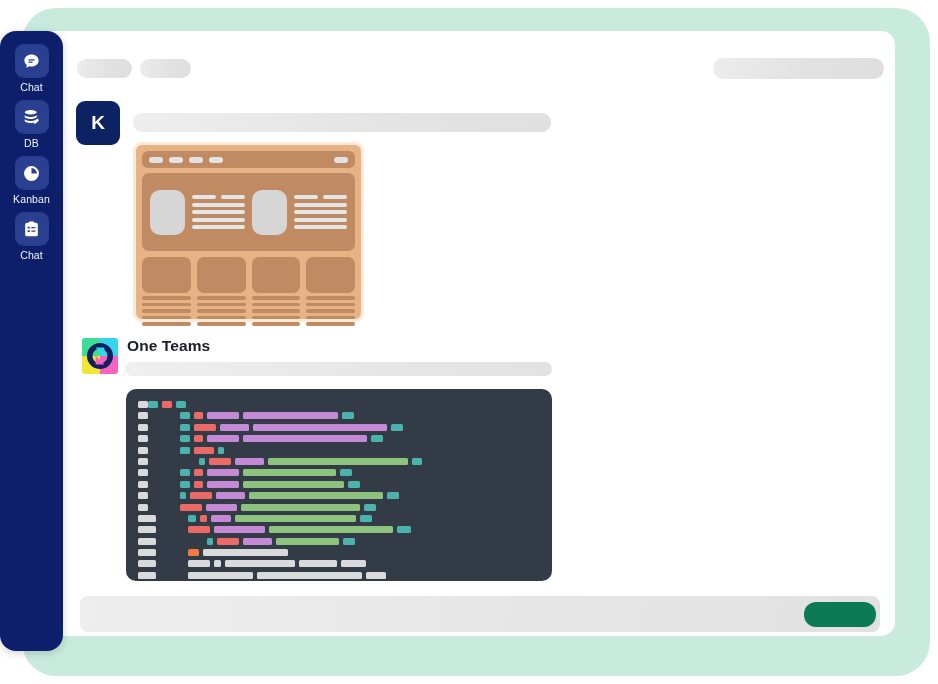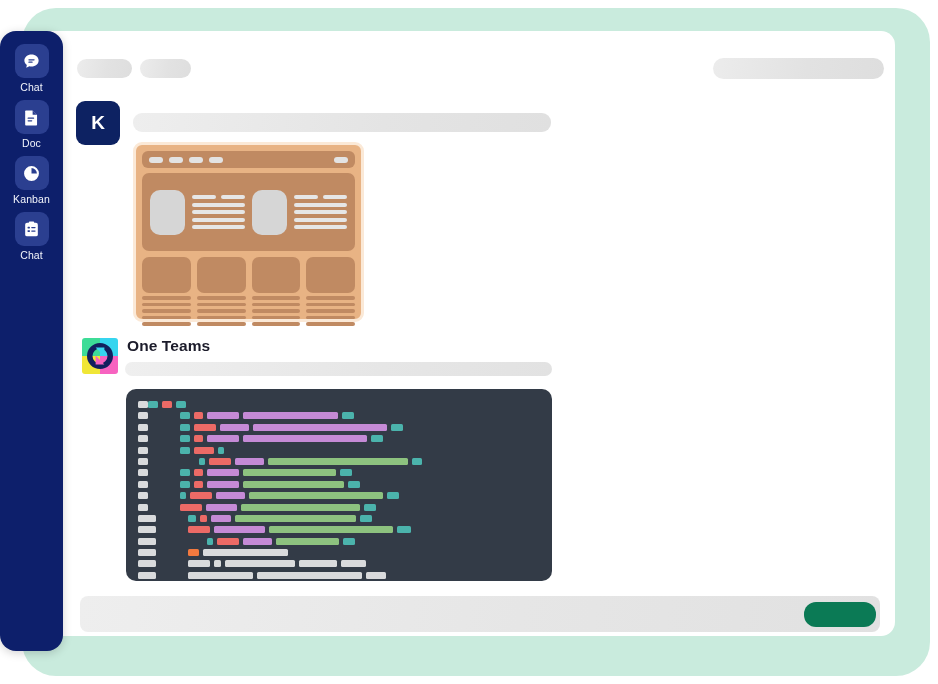--- a/index.html
+++ b/index.html
@@ -155,27 +155,27 @@
             <path d="M12 3C6.9 3 3 6.4 3 10.6c0 2.3 1.2 4.3 3.1 5.7L5.4 20l3.9-2c.85.2 1.75.3 2.7.3 5.1 0 9-3.4 9-7.7S17.1 3 12 3z"></path>
             <rect x="8" y="9" width="8" height="1.6" rx=".8" fill="#2b3f90"></rect>
             <rect x="8" y="12" width="5.5" height="1.6" rx=".8" fill="#2b3f90"></rect>
           </svg>
         </div>
         <div class="nav-label">Chat</div>
       </div>
       <div class="nav-item">
         <div class="nav-ico">
           <svg width="19" height="19" viewBox="0 0 24 24" fill="#fff">
-            <path d="M5 3h8.2l5.8 5.8V21a1 1 0 0 1-1 1H5a1 1 0 0 1-1-1V4a1 1 0 0 1 1-1z"></path>
-            <path d="M13.4 3.2v5.4h5.4z" fill="#2b3f90"></path>
-            <rect x="7" y="12" width="8.4" height="1.6" rx=".8" fill="#2b3f90"></rect>
-            <rect x="7" y="15.4" width="6" height="1.6" rx=".8" fill="#2b3f90"></rect>
+            <ellipse cx="11" cy="5.4" rx="7.6" ry="2.8"></ellipse>
+            <path d="M3.4 8.5c0 1.55 3.4 2.8 7.6 2.8s7.6-1.25 7.6-2.8v2.6c0 1.55-3.4 2.8-7.6 2.8S3.4 12.65 3.4 11.1z"></path>
+            <path d="M3.4 13.6c0 1.55 3.4 2.8 7.6 2.8s7.6-1.25 7.6-2.8v2.6c0 1.55-3.4 2.8-7.6 2.8s-7.6-1.25-7.6-2.8z"></path>
+            <path d="M19.4 13.2l2.2 2.2-4.2 4.2-2.4.3.3-2.4z"></path>
           </svg>
         </div>
-        <div class="nav-label">Doc</div>
+        <div class="nav-label">DB</div>
       </div>
       <div class="nav-item">
         <div class="nav-ico">
           <svg width="19" height="19" viewBox="0 0 24 24" fill="#fff">
             <path d="M12 2.6a9.4 9.4 0 1 0 0 18.8 9.4 9.4 0 0 0 0-18.8z"></path>
             <path d="M12 5.2v6.8h6.8A6.8 6.8 0 0 0 12 5.2z" fill="#2b3f90"></path>
           </svg>
         </div>
         <div class="nav-label">Kanban</div>
       </div>

